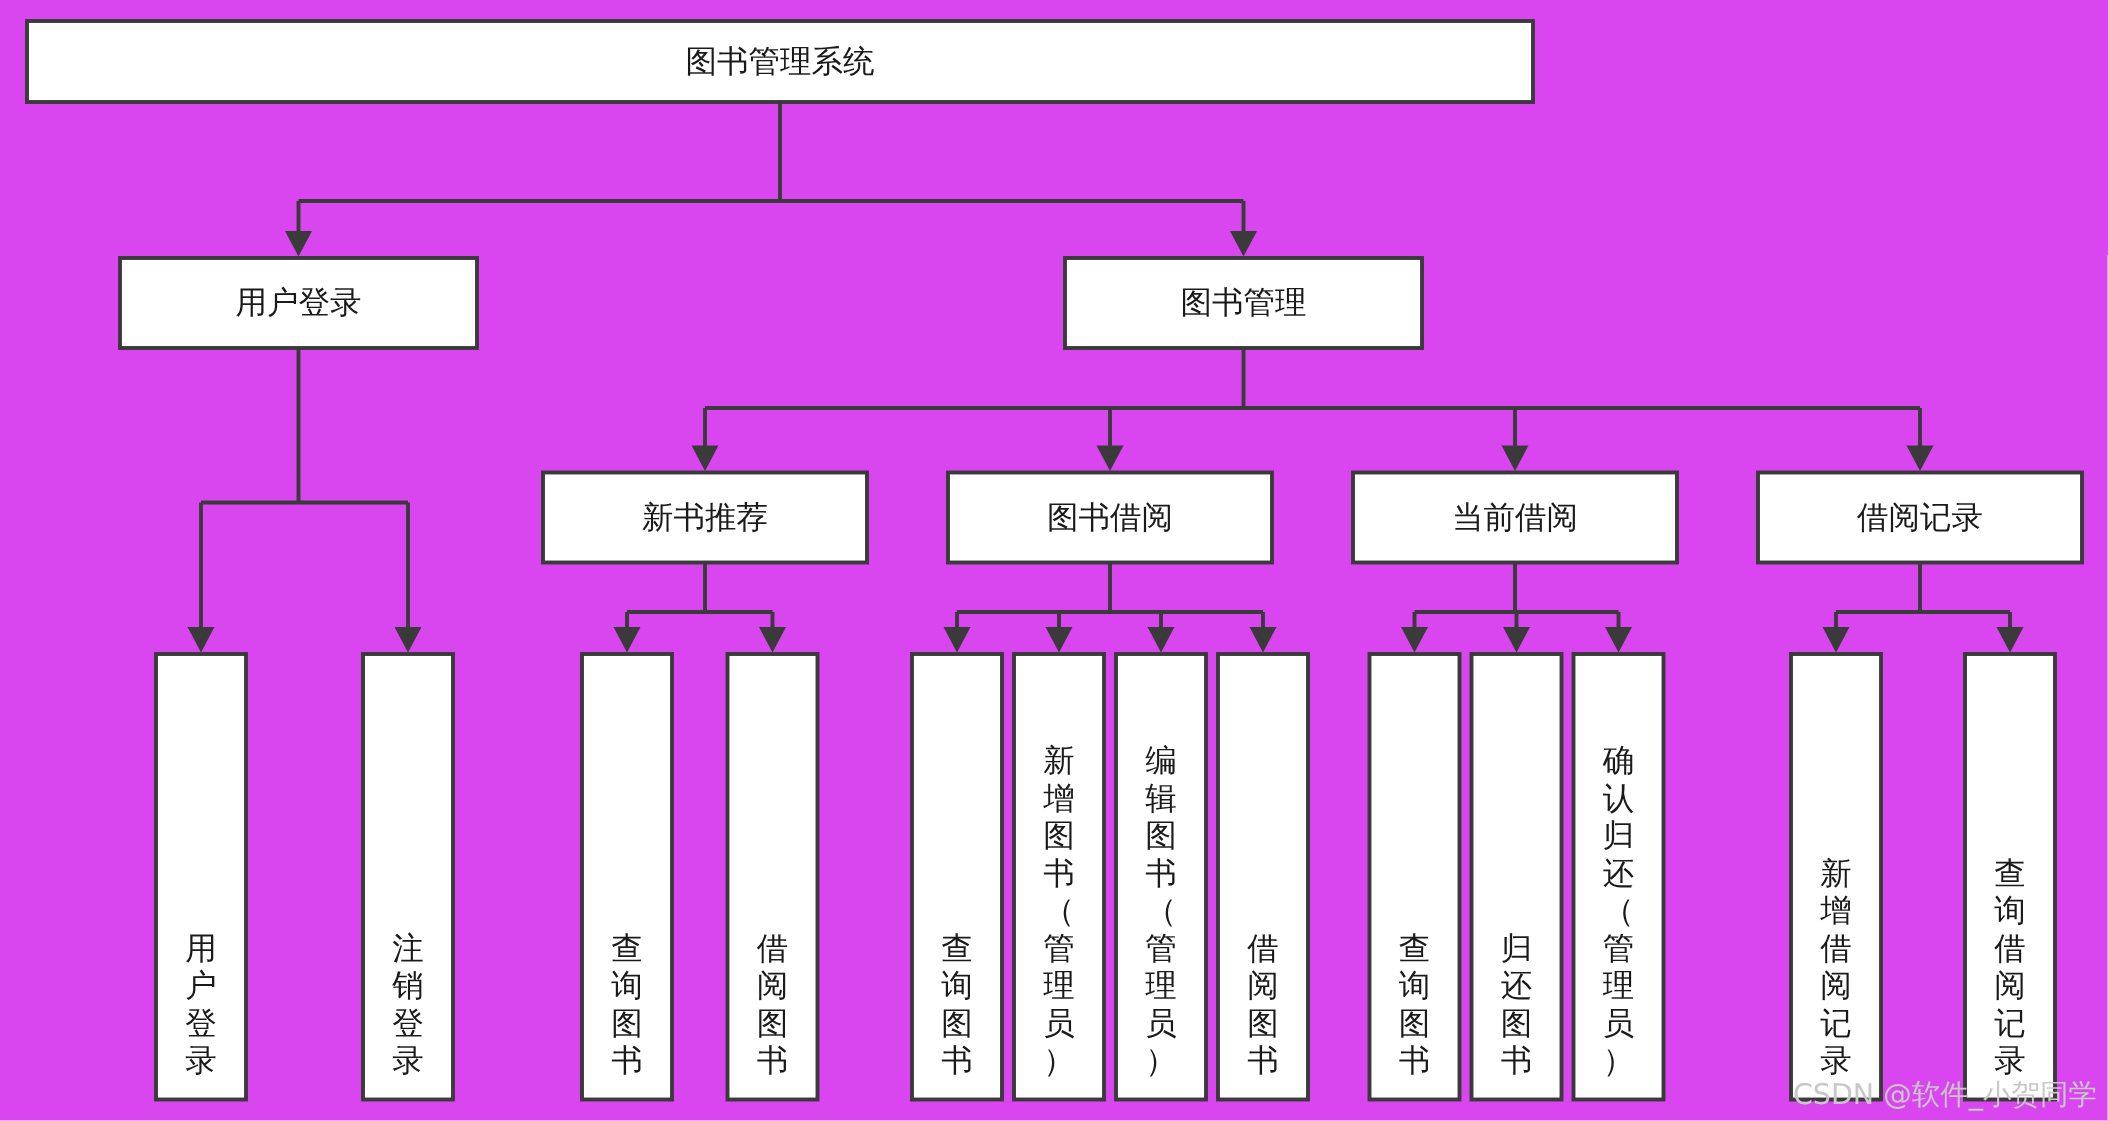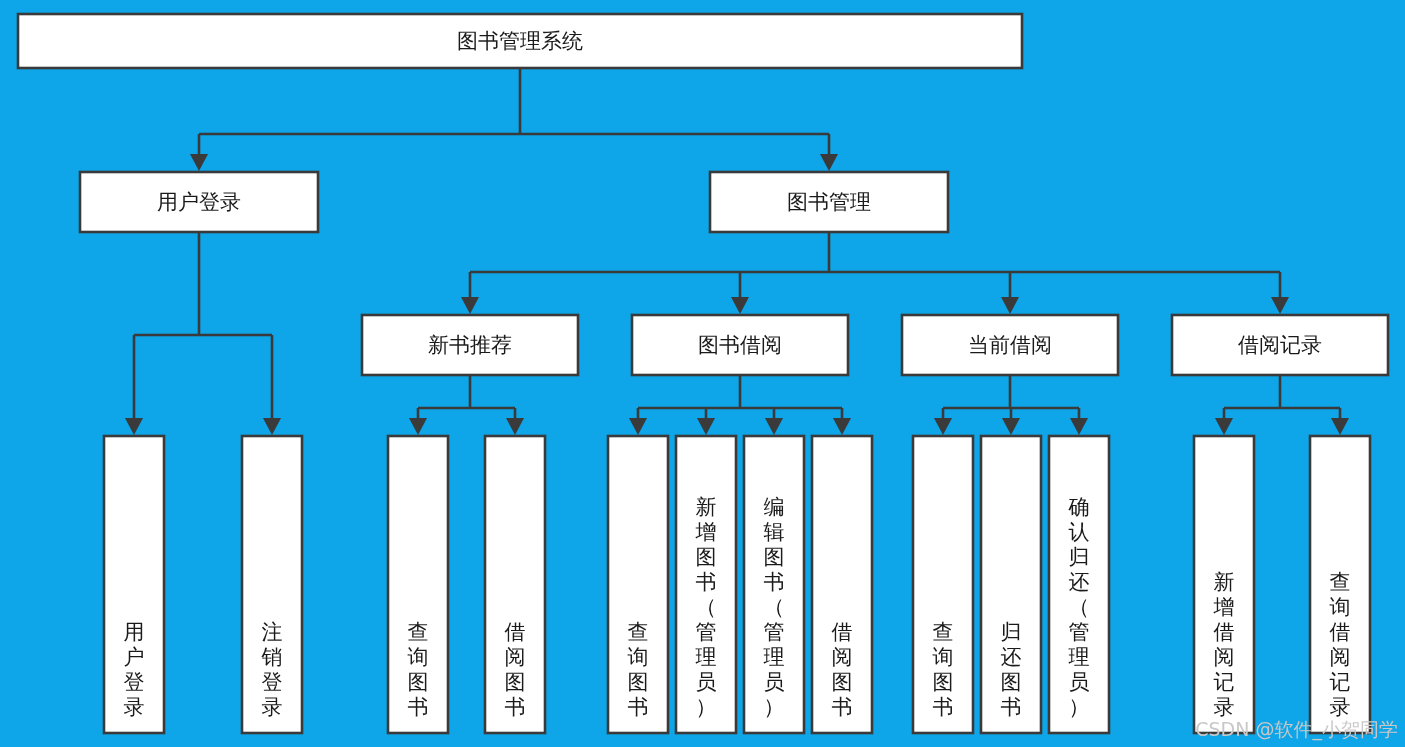--- a/index.html
+++ b/index.html
@@ -8,21 +8,21 @@
     padding: 0;
     background: #ffffff;
   }
   body {
     font-family: "DejaVu Sans", "Liberation Sans", sans-serif;
   }
   #diagram-root {
     position: relative;
     width: 1405px;
     height: 747px;
-    background: #0ea5e9;
+    background: #d946ef;
     overflow: hidden;
   }
   svg#tree-svg {
     position: absolute;
     left: 0;
     top: 0;
     width: 1405px;
     height: 747px;
     display: block;
   }

